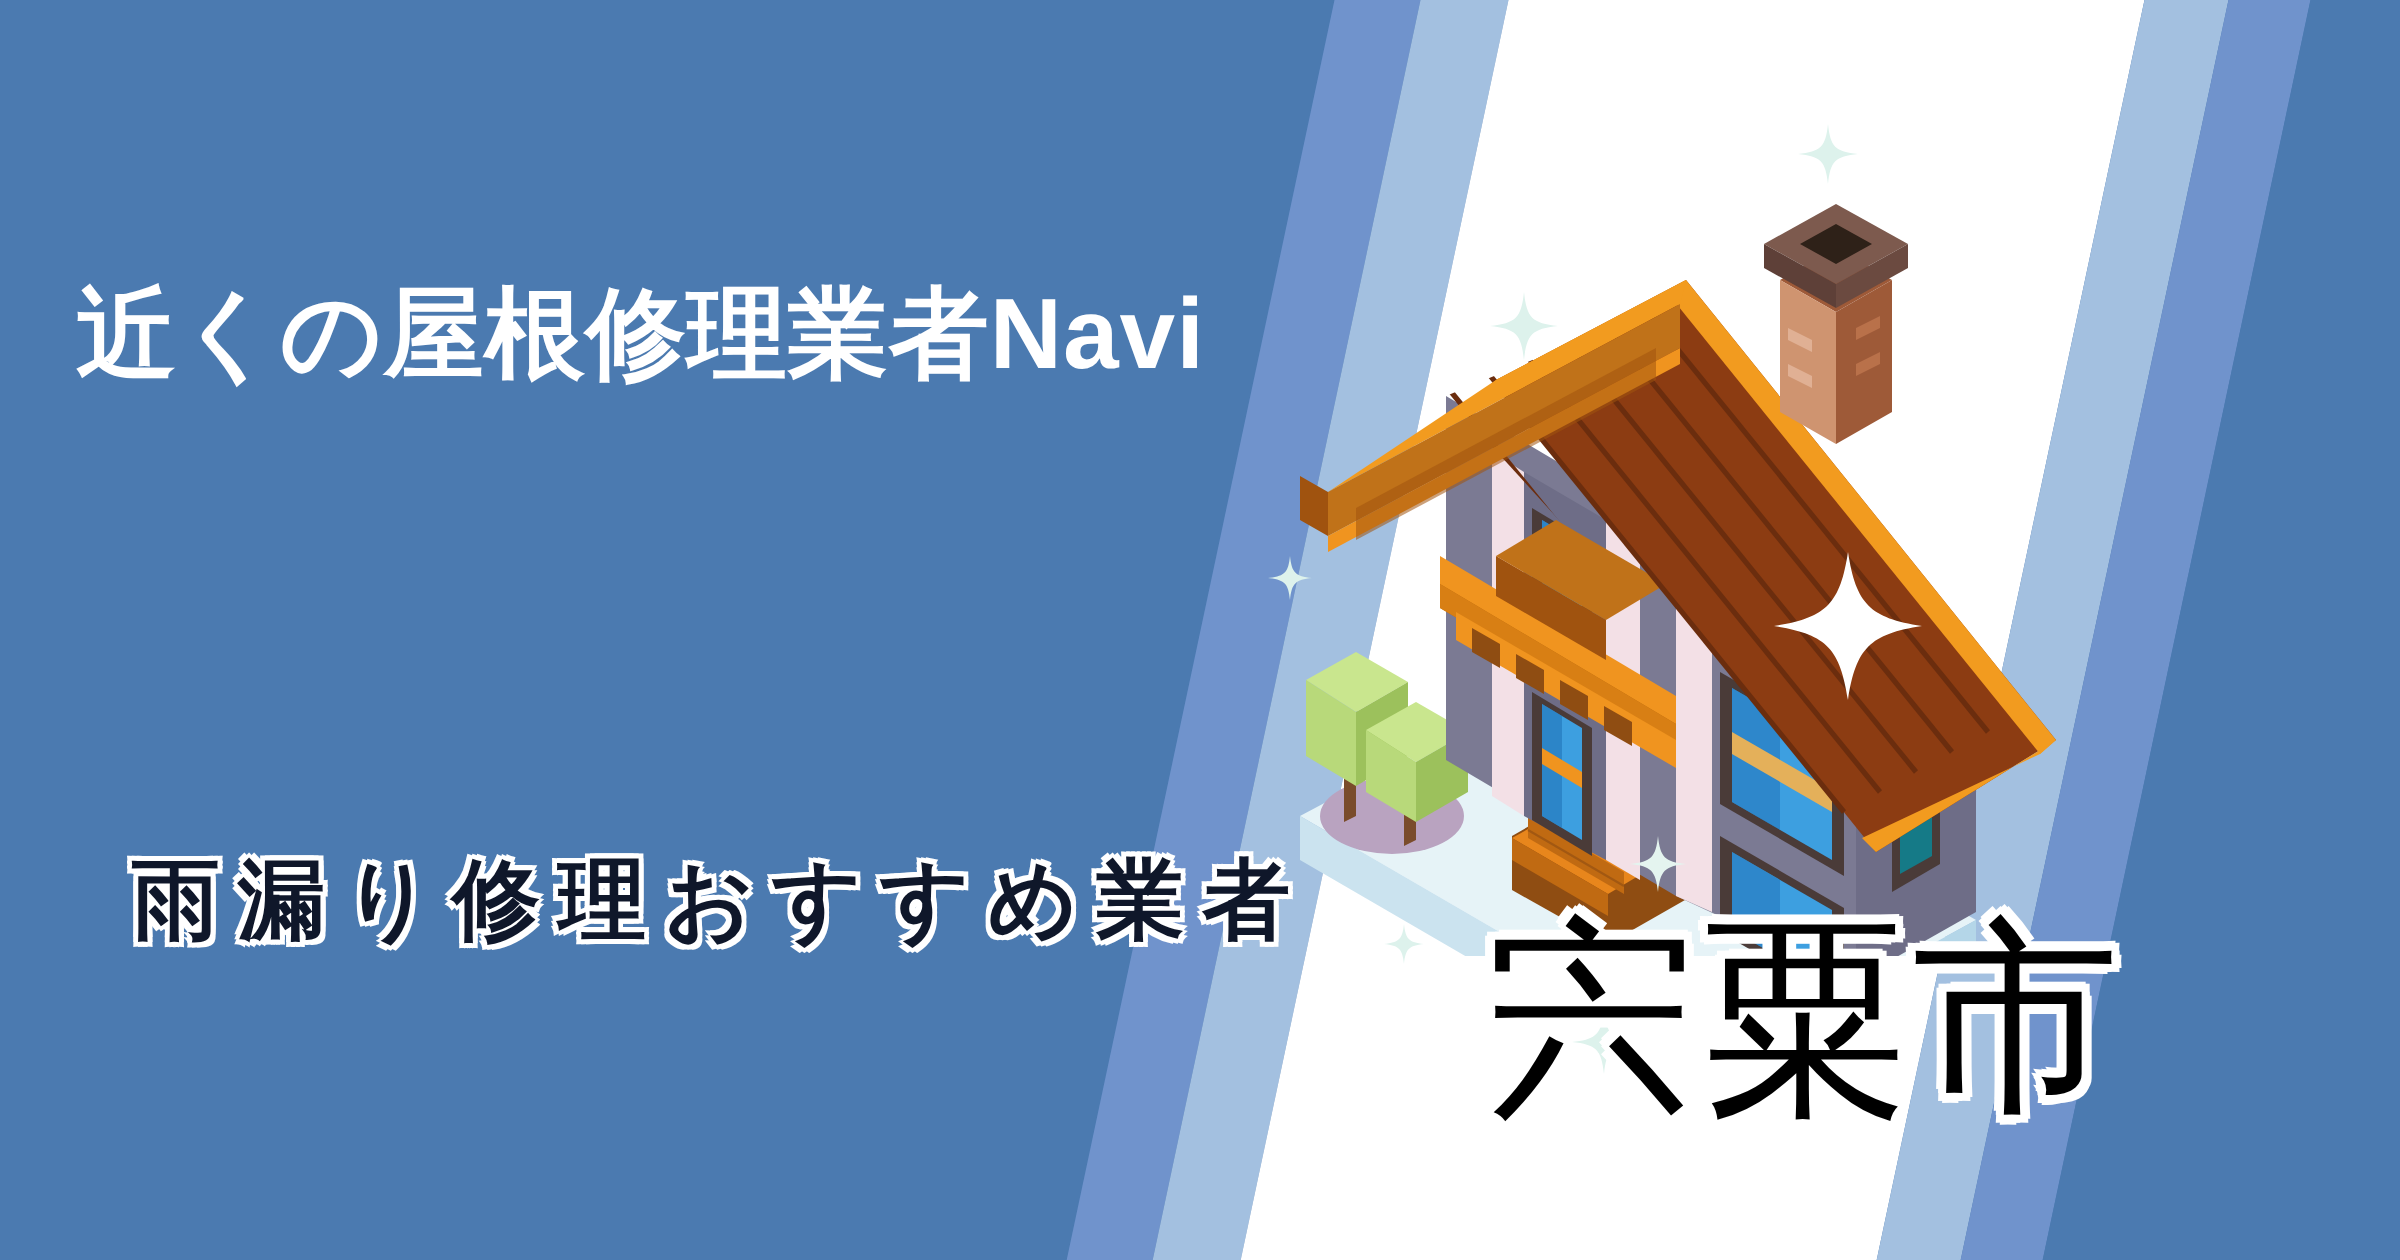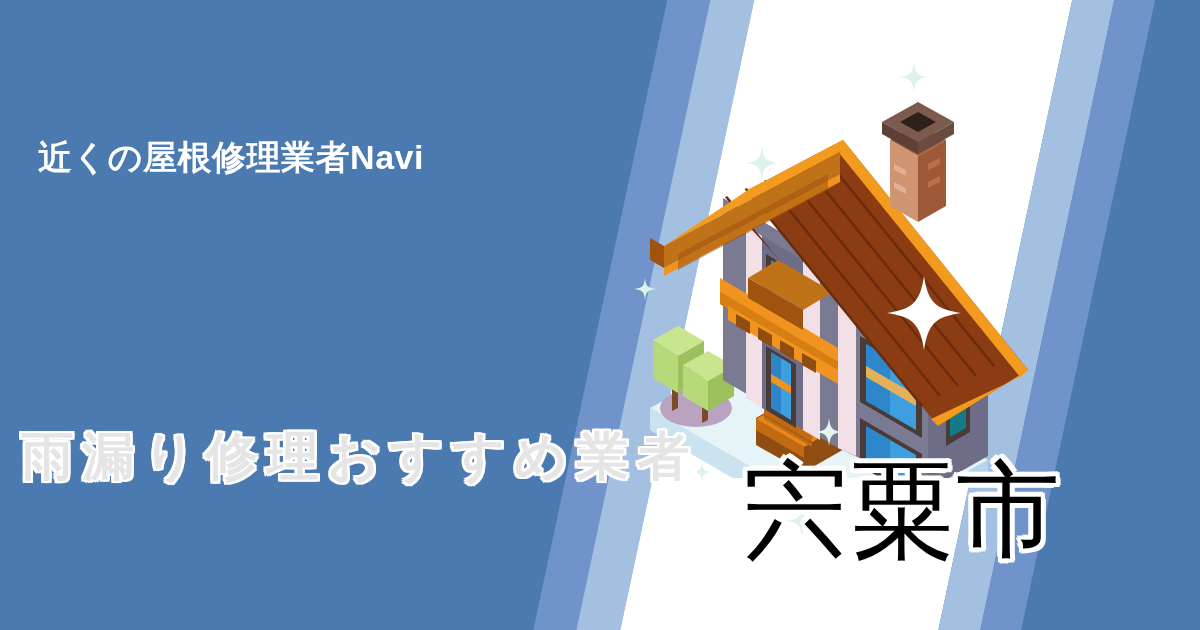--- a/index.html
+++ b/index.html
@@ -26,35 +26,35 @@
   }
 
   
   .sparkle { position:absolute; }
   .sparkle svg { display:block; }
 
   
   #site-title {
     position:absolute;
     left:38px; top:137px;
-    font-size:34px;
+    font-size:50px;
     font-weight:bold;
     color:#ffffff;
     letter-spacing:0.5px;
     white-space:nowrap;
     line-height:1.2;
   }
   #headline {
     position:absolute;
     left:0; top:418px;
     width:720px;
     text-align:center;
-    font-size:52px;
+    font-size:44px;
     font-weight:bold;
-    color:#e5e5e5;
+    color:#0f172a;
     letter-spacing:9px;
     line-height:1.48;
     -webkit-text-stroke:0px;
     text-shadow:
       -2.4px -2.4px 0 #ffffff,  2.4px -2.4px 0 #ffffff,
       -2.4px  2.4px 0 #ffffff,  2.4px  2.4px 0 #ffffff,
       -2.4px 0 0 #ffffff, 2.4px 0 0 #ffffff,
       0 -2.4px 0 #ffffff, 0 2.4px 0 #ffffff;
   }
   #headline .line { display:block; }

